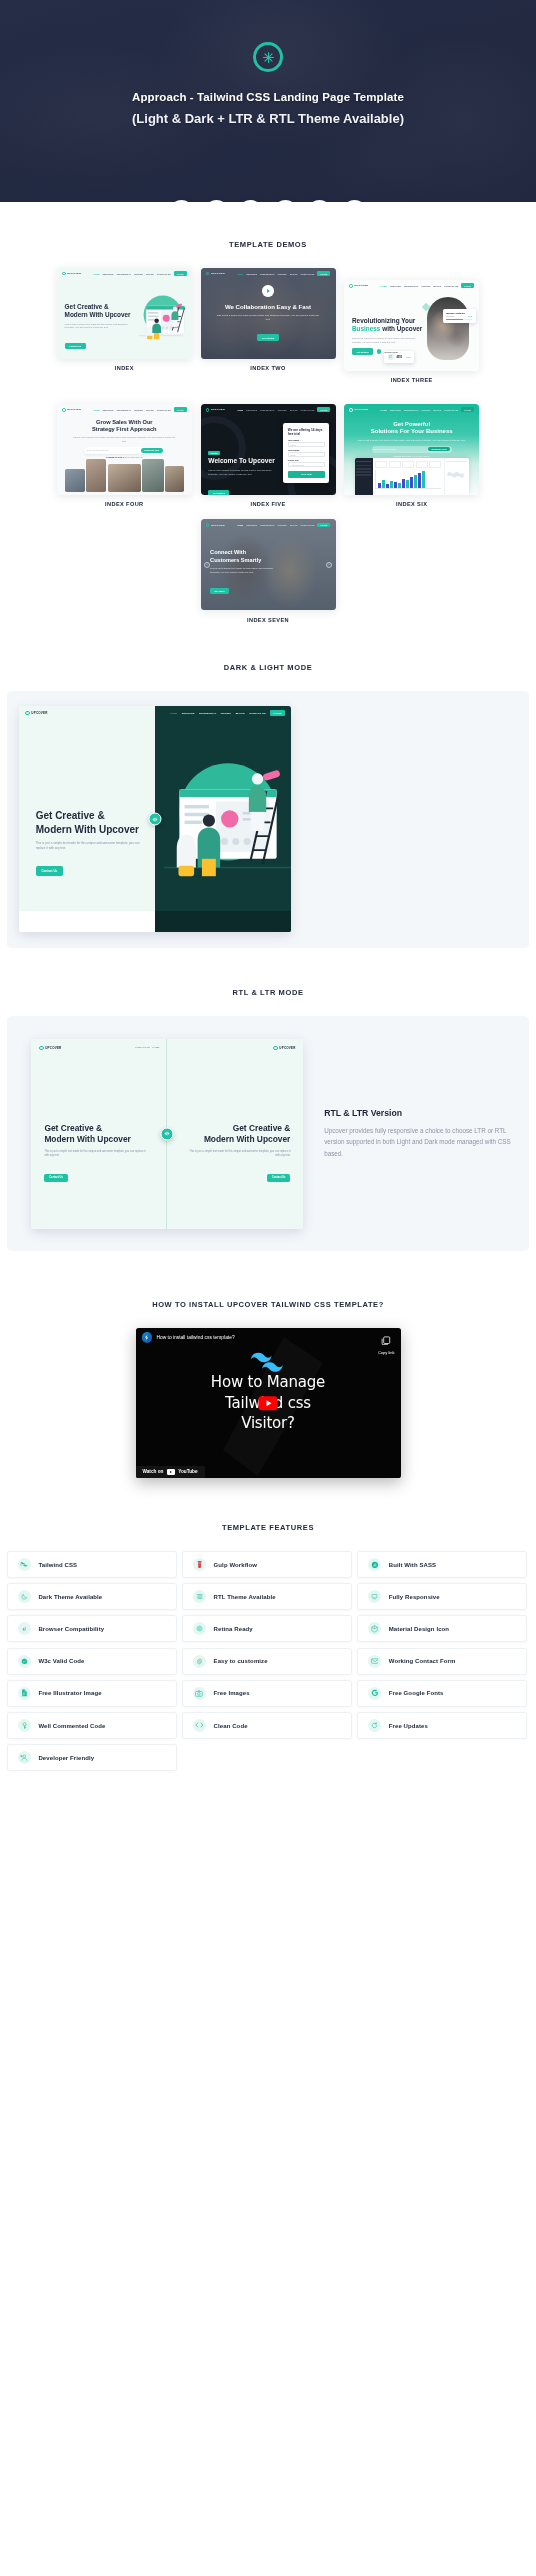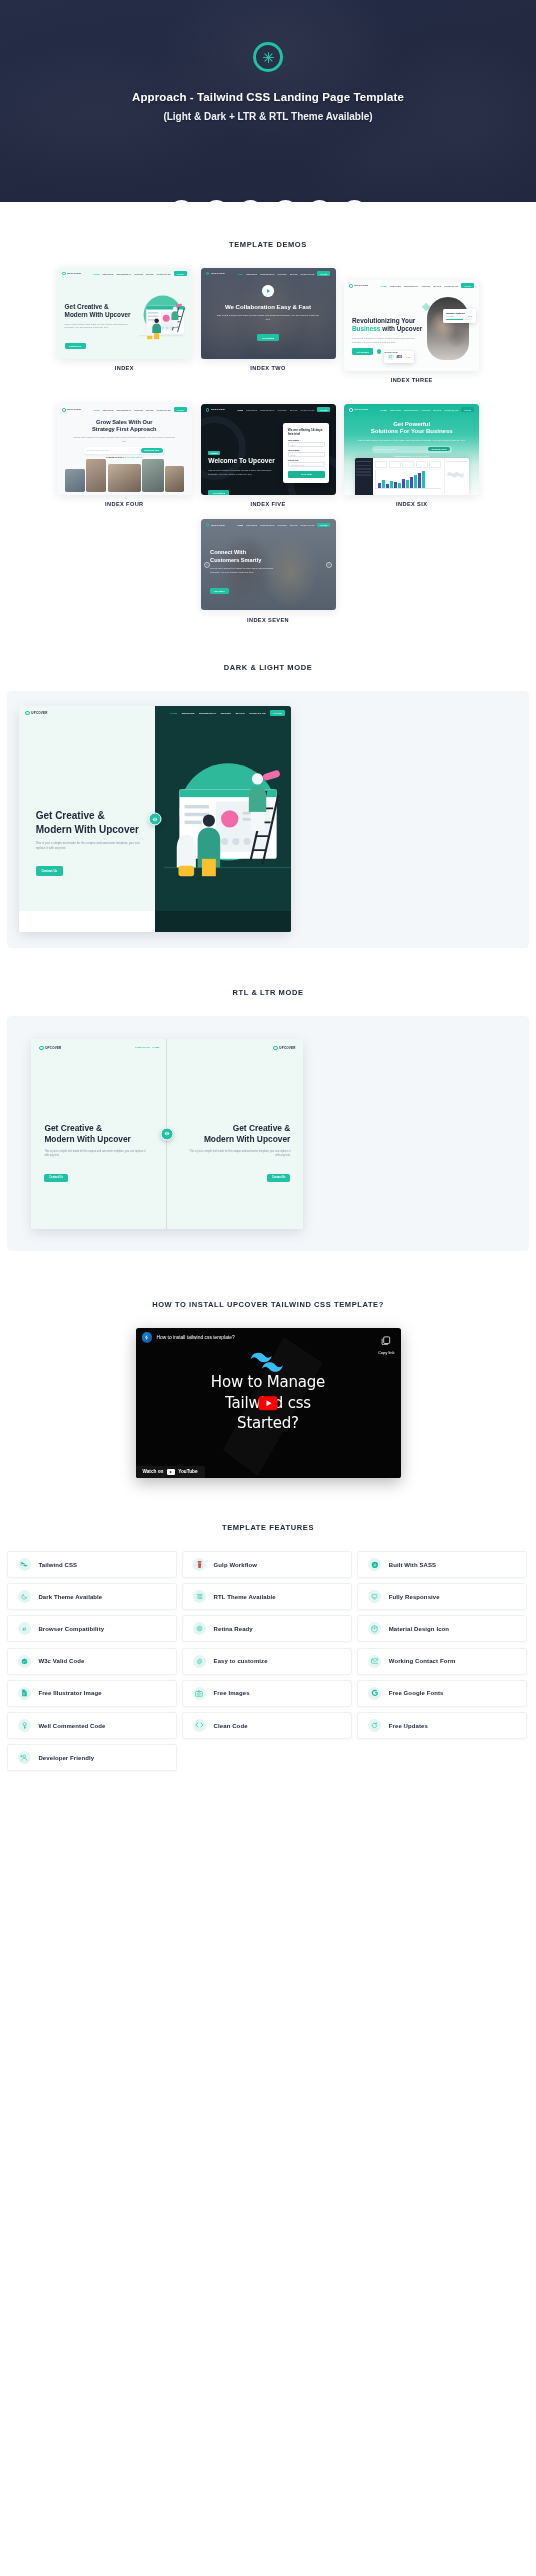--- a/index.html
+++ b/index.html
@@ -32,21 +32,21 @@
     border:3px solid #1fc2a4;margin:0 auto 19px;
     display:flex;align-items:center;justify-content:center;
     background:rgba(36,44,68,.35);
   }
   .logo-badge svg{display:block}
   .hero-title{
     font-size:11.5px;font-weight:bold;color:#fff;letter-spacing:0.1px;
     text-shadow:0 0.9px 2.6px rgba(0,0,0,.35);
   }
   .hero-sub{
-    margin-top:7.8px;font-size:10px;font-weight:bold;color:#f0f2f6;
+    margin-top:7.8px;font-size:13px;font-weight:bold;color:#f0f2f6;
     text-shadow:0 0.9px 1.7px rgba(0,0,0,.3);
   }
 
   
   .tech-row{
     position:absolute;left:0;right:0;bottom:-22.6px;z-index:6;
     display:flex;justify-content:center;gap:9.6px;
   }
   .tech-chip{
     width:25px;height:25px;border-radius:50%;background:#fff;
@@ -728,20 +728,24 @@
               <div style="font-size:8.4px;font-weight:bold;line-height:1.38">Modern With Upcover</div>
               <div style="font-size:2.6px;color:#8d93a4;margin-top:4.4px;width:104px;line-height:1.6;margin-left:auto">This is just a simple text made for this unique and awesome template, you can replace it with any text.</div>
               <div style="margin-top:7px"><span style="display:inline-block;background:#1fc2a4;color:#fff;font-size:2.6px;font-weight:bold;padding:2.6px 4.8px;border-radius:1.7px">Contact Us</span></div>
             </div>
           </div>
           <div class="split-handle" style="left:136px">
               <i class="l"></i>
               <i class="r"></i>
             </div>
         </div>
+        <div style="flex:1;padding-left:10.4px">
+          <div class="panel-h">RTL &amp; LTR Version</div>
+          <div class="panel-p">Upcover provides fully responsive a choice to choose LTR or RTL version supported in both Light and Dark mode managed with CSS based.</div>
+        </div>
       </div>
     </div>
   </div>
 
   <div style="padding:49px 0 0">
     <div class="sec-title">HOW TO INSTALL UPCOVER TAILWIND CSS TEMPLATE?</div>
     <div style="margin-top:19px">
       <div class="video">
         <svg width="265" height="150" viewBox="0 0 305 172" style="position:absolute;inset:0;opacity:.5">
           <path d="M170 10 L215 40 L140 170 L100 140 Z" fill="#161616"></path>
@@ -763,21 +767,21 @@
             <span>Copy link</span>
           </div>
         </div>
         <svg width="38" height="26" viewBox="0 0 44 30" style="position:absolute;top:22.6px;left:50%;transform:translateX(-50%);z-index:3">
           <path fill="#38bdf8" d="M11 2C6 2 3 4.6 2 9.8c1.5-2.1 3.2-2.9 5.3-2.4 1.2.3 2 1.1 2.9 2.1 1.5 1.6 3.2 3.5 7 3.5 5 0 8-2.6 9-7.8-1.5 2.1-3.2 2.9-5.3 2.4-1.2-.3-2-1.1-2.9-2.1C16.5 3.9 14.8 2 11 2z"></path>
           <path fill="#38bdf8" d="M24 13c-5 0-8 2.6-9 7.8 1.5-2.1 3.2-2.9 5.3-2.4 1.2.3 2 1.1 2.9 2.1 1.5 1.6 3.2 3.5 7 3.5 5 0 8-2.6 9-7.8-1.5 2.1-3.2 2.9-5.3 2.4-1.2-.3-2-1.1-2.9-2.1-1.5-1.6-3.2-3.5-7-3.5z"></path>
         </svg>
         <div class="v-big">
           <span>How to Manage</span>
           <span>Tailwind css</span>
-          <span>Started?</span>
+          <span>Visitor?</span>
         </div>
         <div class="yt-btn">
             <i></i>
           </div>
         <div class="watch">
           <b>Watch on</b>
           <span class="yt-mini">
               <i></i>
             </span>
           <b>YouTube</b>

